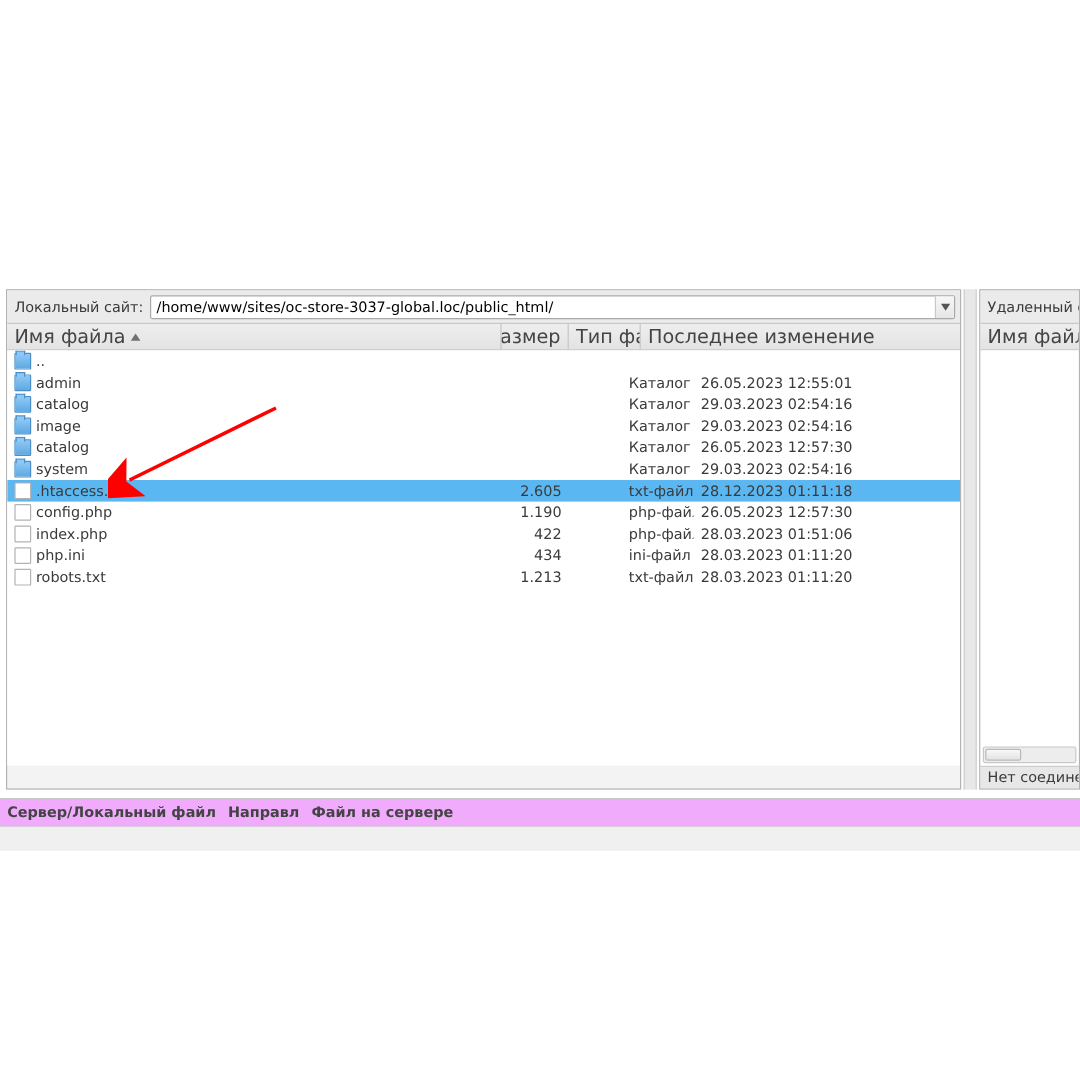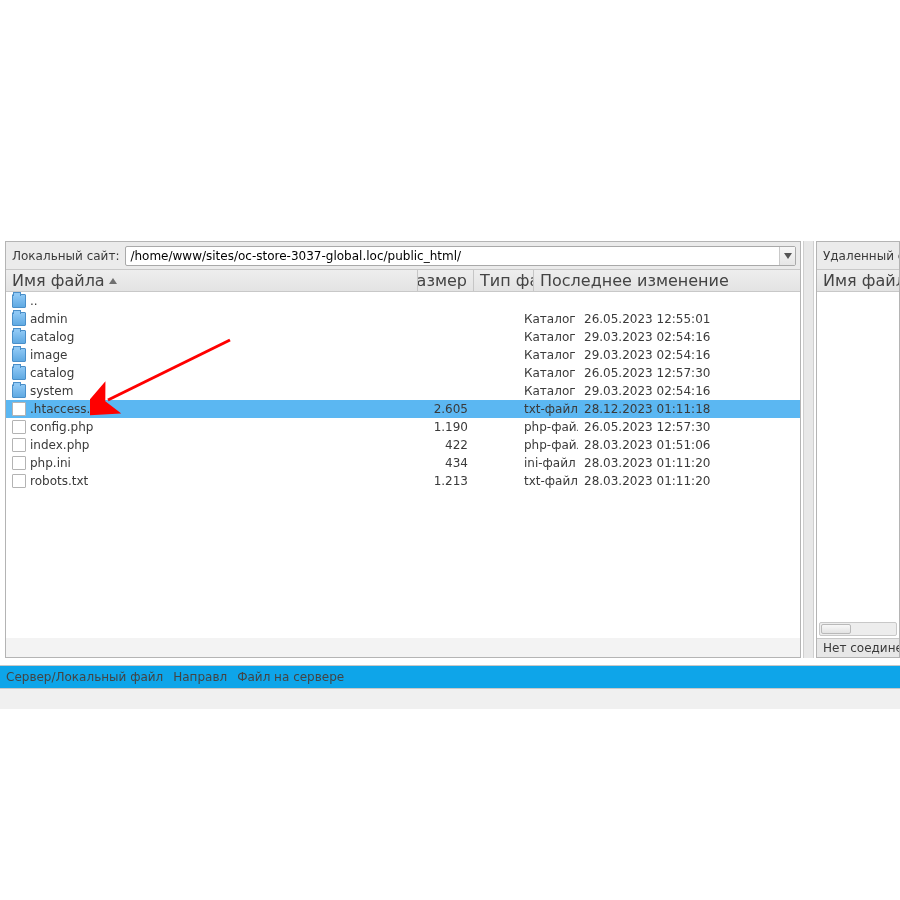--- a/index.html
+++ b/index.html
@@ -42,21 +42,21 @@
   
   .ico { width: 14px; height: 14px; margin-right: 4px; flex: 0 0 auto; position: relative; }
   .ico-folder { background: linear-gradient(#8ec8f5,#5fa9e2); border: 1px solid #4a8fc9; border-radius: 1px; }
   .ico-folder::before { content: ""; position: absolute; top: -3px; left: 0; width: 6px; height: 3px; background: #8ec8f5; border: 1px solid #4a8fc9; border-bottom: none; }
   .ico-file { background: #fff; border: 1px solid #b3b3b3; border-radius: 1px; }
 
   
   .arrow { position: absolute; pointer-events: none; }
 
   
-  .bottom-bar { position: absolute; left: 0; top: 665px; width: 900px; height: 24px; background: #0ea5e9; border-top: 1px solid #c8c8c8; border-bottom: 1px solid #c8c8c8; display: flex; align-items: center; padding: 0 6px; gap: 10px; color: #444; }
+  .bottom-bar { position: absolute; left: 0; top: 665px; width: 900px; height: 24px; background: #f0abfc; border-top: 1px solid #c8c8c8; border-bottom: 1px solid #c8c8c8; display: flex; align-items: center; padding: 0 6px; gap: 10px; color: #444; font-weight: bold; }
   .bottom-fill { position: absolute; left: 0; top: 689px; width: 900px; height: 20px; background: #f0f0f0; }
 
   .sep-line { position: absolute; left: 803px; top: 241px; width: 11px; height: 417px; background: #e8e8e8; border-left: 1px solid #cfcfcf; border-right: 1px solid #cfcfcf; }
 
   .topfill { position: absolute; left: 0; top: 0; width: 900px; height: 241px; background: #ffffff; }
 </style>
 </head>
 <body>
 
 <div class="stage">

